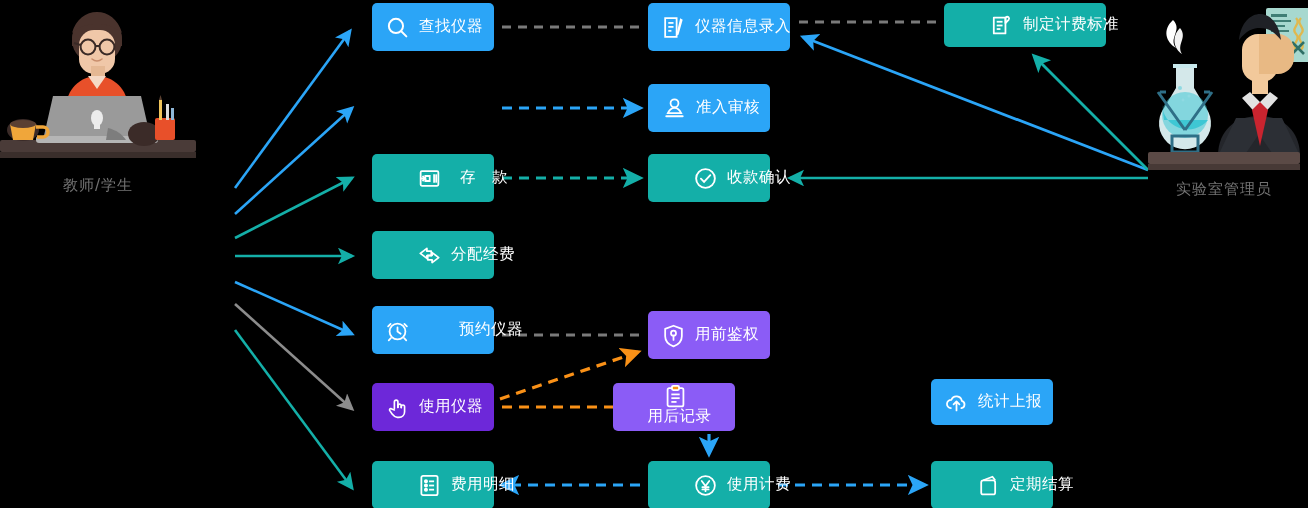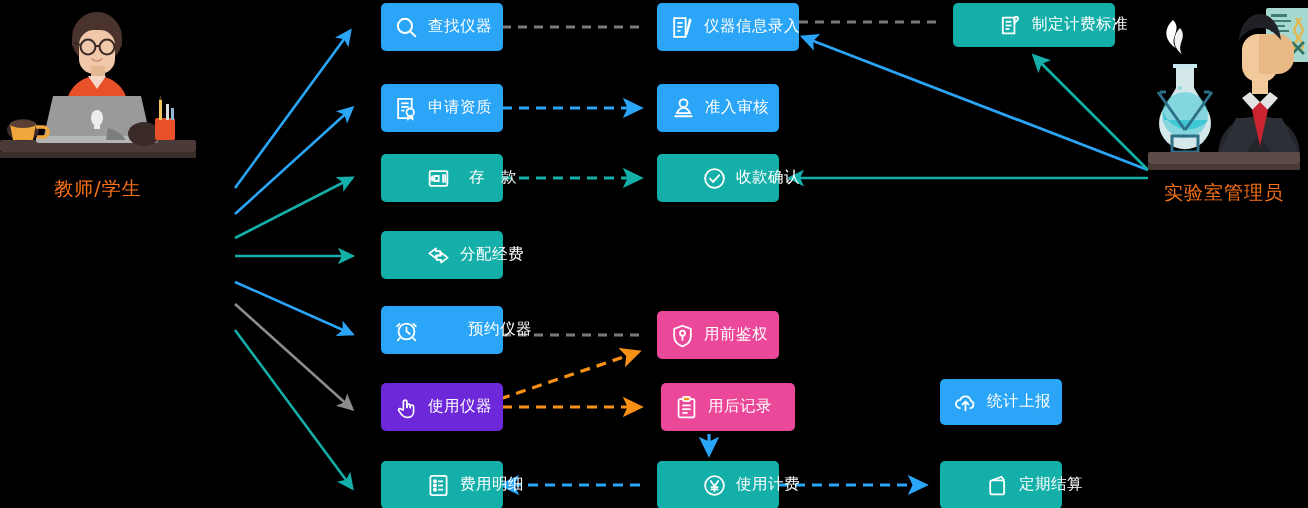--- a/index.html
+++ b/index.html
@@ -1,29 +1,29 @@
 <!DOCTYPE html>
 <html><head>
 <meta charset="utf-8">
 <style>
   html,body{margin:0;padding:0;background:#000;}
   body{width:1308px;height:508px;overflow:hidden;font-family:"DejaVu Sans","Liberation Sans",sans-serif;}
   #stage{position:relative;width:1308px;height:508px;background:#000;}
   svg.layer{position:absolute;left:0;top:0;width:1308px;height:508px;pointer-events:none;}
   .node{position:absolute;display:flex;align-items:center;border-radius:5px;box-sizing:border-box;
-        padding:0 10px 0 12px;color:#fff;margin-left:9px;}
+        padding:0 10px 0 12px;color:#fff;}
   .node .ico{flex:0 0 auto;width:26px;height:26px;display:flex;align-items:center;justify-content:center;}
   .node .ico svg{width:25px;height:25px;display:block;}
   .node .lbl{margin-left:9px;font-size:15.5px;letter-spacing:.5px;white-space:nowrap;line-height:1;}
   .blue{background:#2BA5F7;}
   .teal{background:#14AFA8;padding-left:44px;}
-  .orange{background:#ec4899;}
+  .orange{background:#8b5cf6;}
   .gray{background:#6d28d9;}
   .person{position:absolute;}
-  .person .cap{position:absolute;left:0;width:100%;text-align:center;color:#f97316;font-size:19px;letter-spacing:1px;}
+  .person .cap{position:absolute;left:0;width:100%;text-align:center;color:#737373;font-size:15px;letter-spacing:1px;}
 </style>
 </head>
 <body>
 
 <div id="stage">
 
   <svg class="layer" viewBox="0 0 1308 508">
     <defs>
       <marker id="ab" markerWidth="7" markerHeight="7" refX="5.4" refY="3.2" orient="auto">
         <path d="M0,0 L6.6,3.2 L0,6.4 L1.5,3.2 Z" fill="#2BA5F7"></path>
@@ -145,33 +145,20 @@
   <div class="node blue" style="left:372px;top:3px;width:122px;height:48px;">
     <span class="ico">
         <svg viewBox="0 0 24 24" fill="none" stroke="#fff" stroke-width="1.9">
           <circle cx="10.5" cy="10.5" r="6.8"></circle>
           <line x1="15.6" y1="15.6" x2="20.5" y2="20.5" stroke-linecap="round"></line>
         </svg>
       </span>
     <span class="lbl">查找仪器</span>
   </div>
 
-  <div class="node blue" style="left:372px;top:84px;width:122px;height:48px;">
-    <span class="ico">
-        <svg viewBox="0 0 24 24" fill="none" stroke="#fff" stroke-width="1.7">
-          <path d="M4 2.8h13v18.4H4z"></path>
-          <line x1="7" y1="7" x2="14" y2="7"></line>
-          <line x1="7" y1="10.5" x2="14" y2="10.5"></line>
-          <line x1="7" y1="14" x2="10" y2="14"></line>
-          <circle cx="15.6" cy="15.6" r="3.6" fill="#2BA5F7"></circle>
-          <path d="M13.8 18.6l-.4 3.4 2.2-1.4 2.2 1.4-.4-3.4"></path>
-        </svg>
-      </span>
-    <span class="lbl">申请资质</span>
-  </div>
 
   <div class="node teal" style="left:372px;top:154px;width:122px;height:48px;">
     <span class="ico">
         <svg viewBox="0 0 24 24" fill="none" stroke="#fff" stroke-width="1.7">
           <rect x="3.5" y="5" width="17" height="14" rx="1.2"></rect>
           <path d="M3.5 12h4.2l-2.4-2.6M5.3 14.6L7.7 12"></path>
           <path d="M8 9.6h4.2v4.8H8z"></path>
           <line x1="16.4" y1="8" x2="16.4" y2="16"></line>
           <line x1="18.4" y1="8" x2="18.4" y2="16"></line>
         </svg>
@@ -265,21 +252,21 @@
     <span class="ico">
         <svg viewBox="0 0 24 24" fill="none" stroke="#fff" stroke-width="1.7" stroke-linejoin="round">
           <path d="M12 2.6l8 3v7c0 5-3.4 8-8 9.8-4.6-1.8-8-4.8-8-9.8v-7z"></path>
           <circle cx="12" cy="9.8" r="2.4"></circle>
           <path d="M12 12.2v4" stroke-linecap="round"></path>
         </svg>
       </span>
     <span class="lbl">用前鉴权</span>
   </div>
 
-  <div class="node orange" style="left:652px;top:383px;width:134px;height:48px;">
+  <div class="node orange" style="left:613px;top:383px;width:122px;height:48px;flex-direction:column;">
     <span class="ico">
         <svg viewBox="0 0 24 24" fill="none" stroke="#fff" stroke-width="1.7">
           <rect x="4.4" y="4" width="15.2" height="17.4" rx="1.6"></rect>
           <rect x="8.6" y="1.8" width="6.8" height="4" rx="1.2" fill="#FA9117"></rect>
           <line x1="8" y1="10" x2="16" y2="10"></line>
           <line x1="8" y1="13.6" x2="16" y2="13.6"></line>
           <line x1="8" y1="17.2" x2="13" y2="17.2"></line>
         </svg>
       </span>
     <span class="lbl">用后记录</span>

